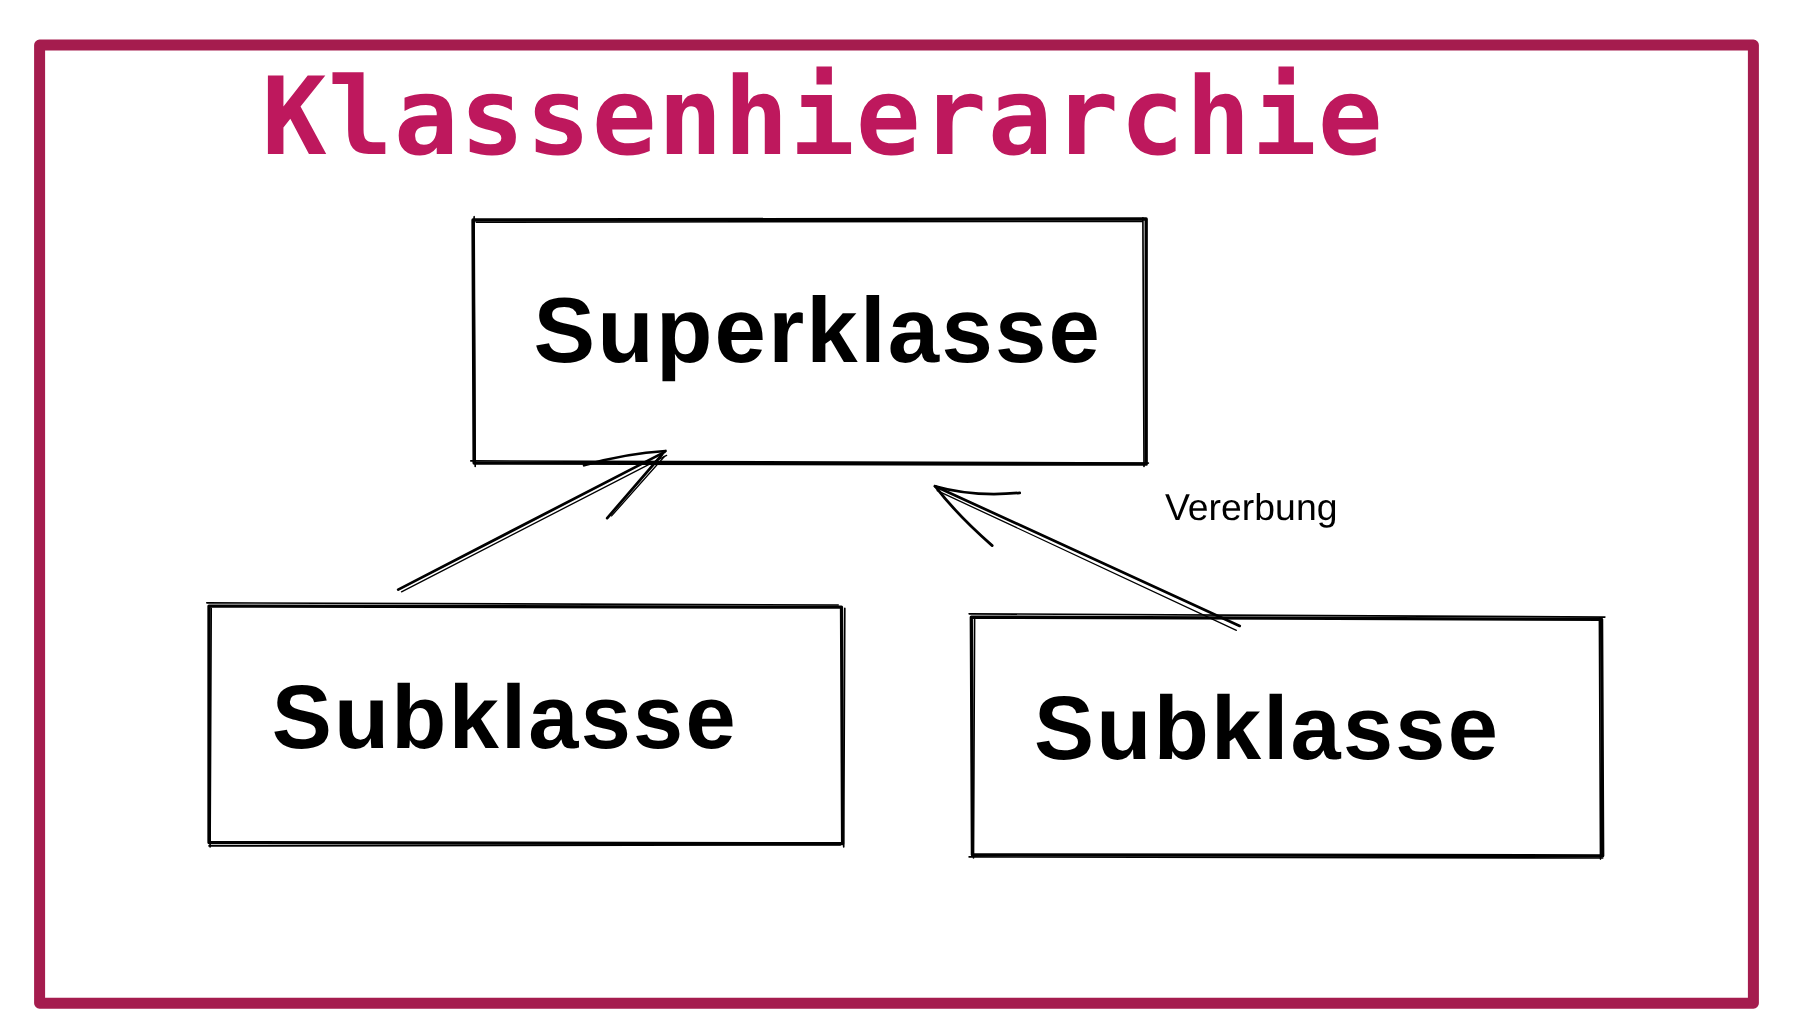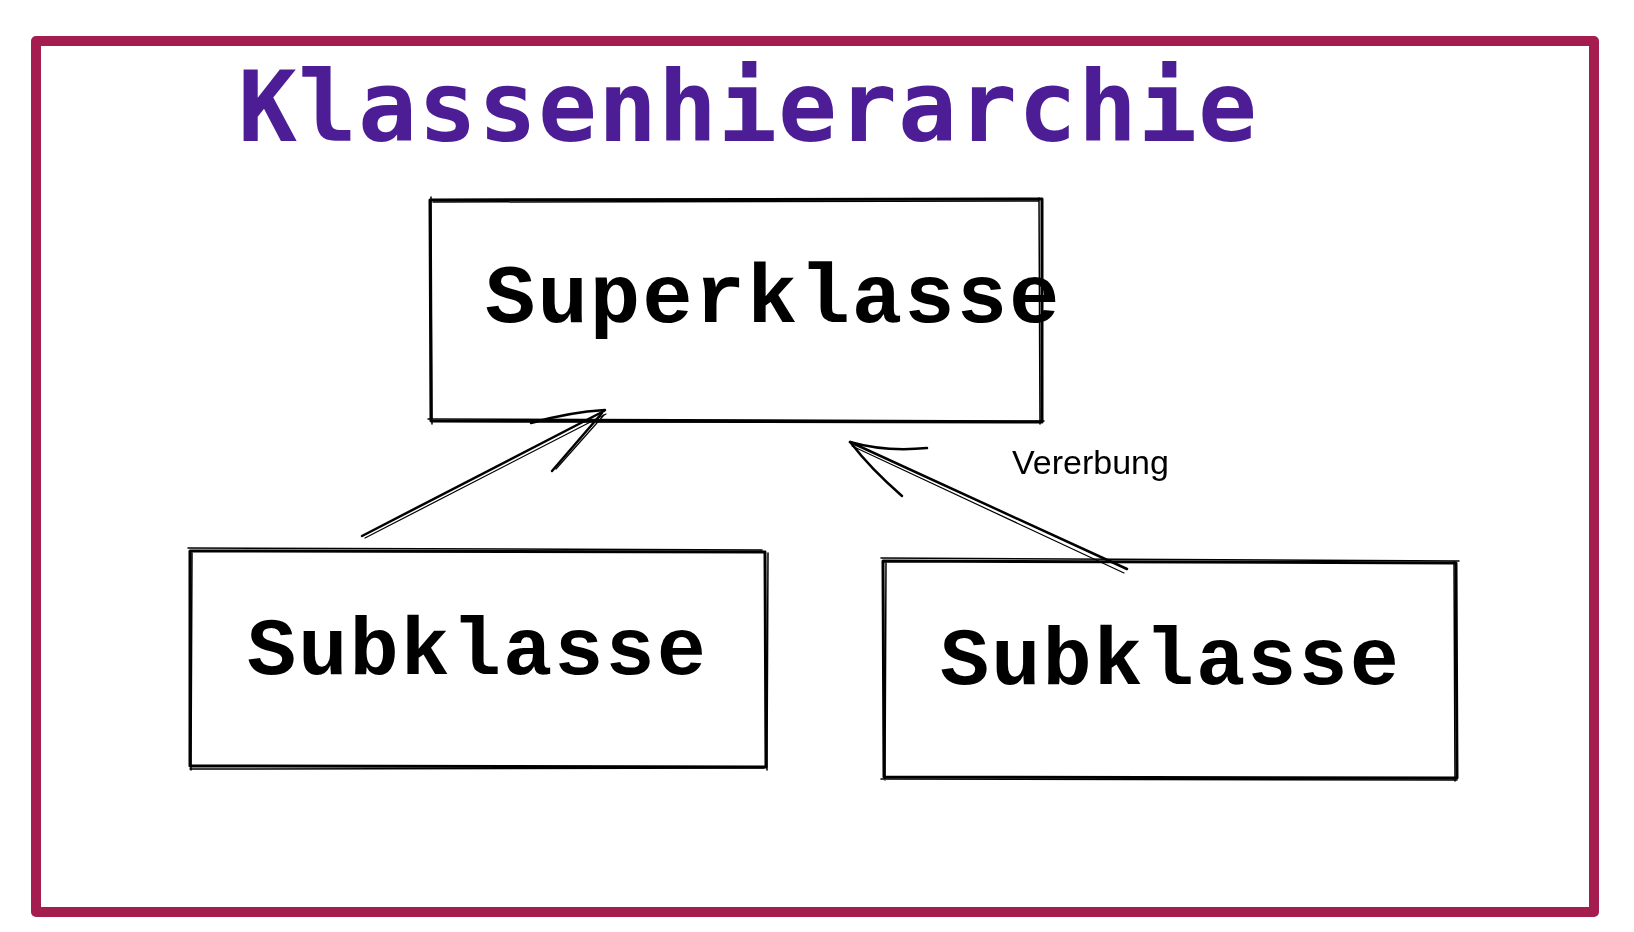--- a/index.html
+++ b/index.html
@@ -4,29 +4,29 @@
 <style>
   html, body { margin: 0; padding: 0; background: #ffffff; }
   body { width: 1634px; height: 932px; position: relative; overflow: hidden; }
   .frame {
     position: absolute; left: 31px; top: 36px; width: 1548px; height: 861px;
     border: 10px solid #a51c4e; border-radius: 5px; box-sizing: content-box;
   }
   .title {
     position: absolute; left: 238px; top: 58px;
     font-family: "DejaVu Sans Mono", monospace; font-size: 98px; font-weight: bold;
-    color: #4c1d95; letter-spacing: 1px; white-space: nowrap; line-height: 1;
+    color: #be185d; letter-spacing: 1px; white-space: nowrap; line-height: 1;
   }
   svg.sketch { position: absolute; left: 0; top: 0; width: 1634px; height: 932px; }
   .box-label {
-    position: absolute; font-family: Liberation Mono, monospace; font-weight: bold;
+    position: absolute; font-family: Liberation Sans, sans-serif; font-weight: bold;
     color: #000; white-space: nowrap; line-height: 1; letter-spacing: 2px;
   }
   .note {
-    position: absolute; left: 1012px; top: 443px;
+    position: absolute; left: 1059px; top: 443px;
     font-family: "Liberation Sans", sans-serif; font-size: 34px; line-height: 39px;
     color: #000; white-space: nowrap;
   }
 </style>
 </head>
 <body>
 
 <div class="frame"></div>
 
 <div class="title">Klassenhierarchie</div>

